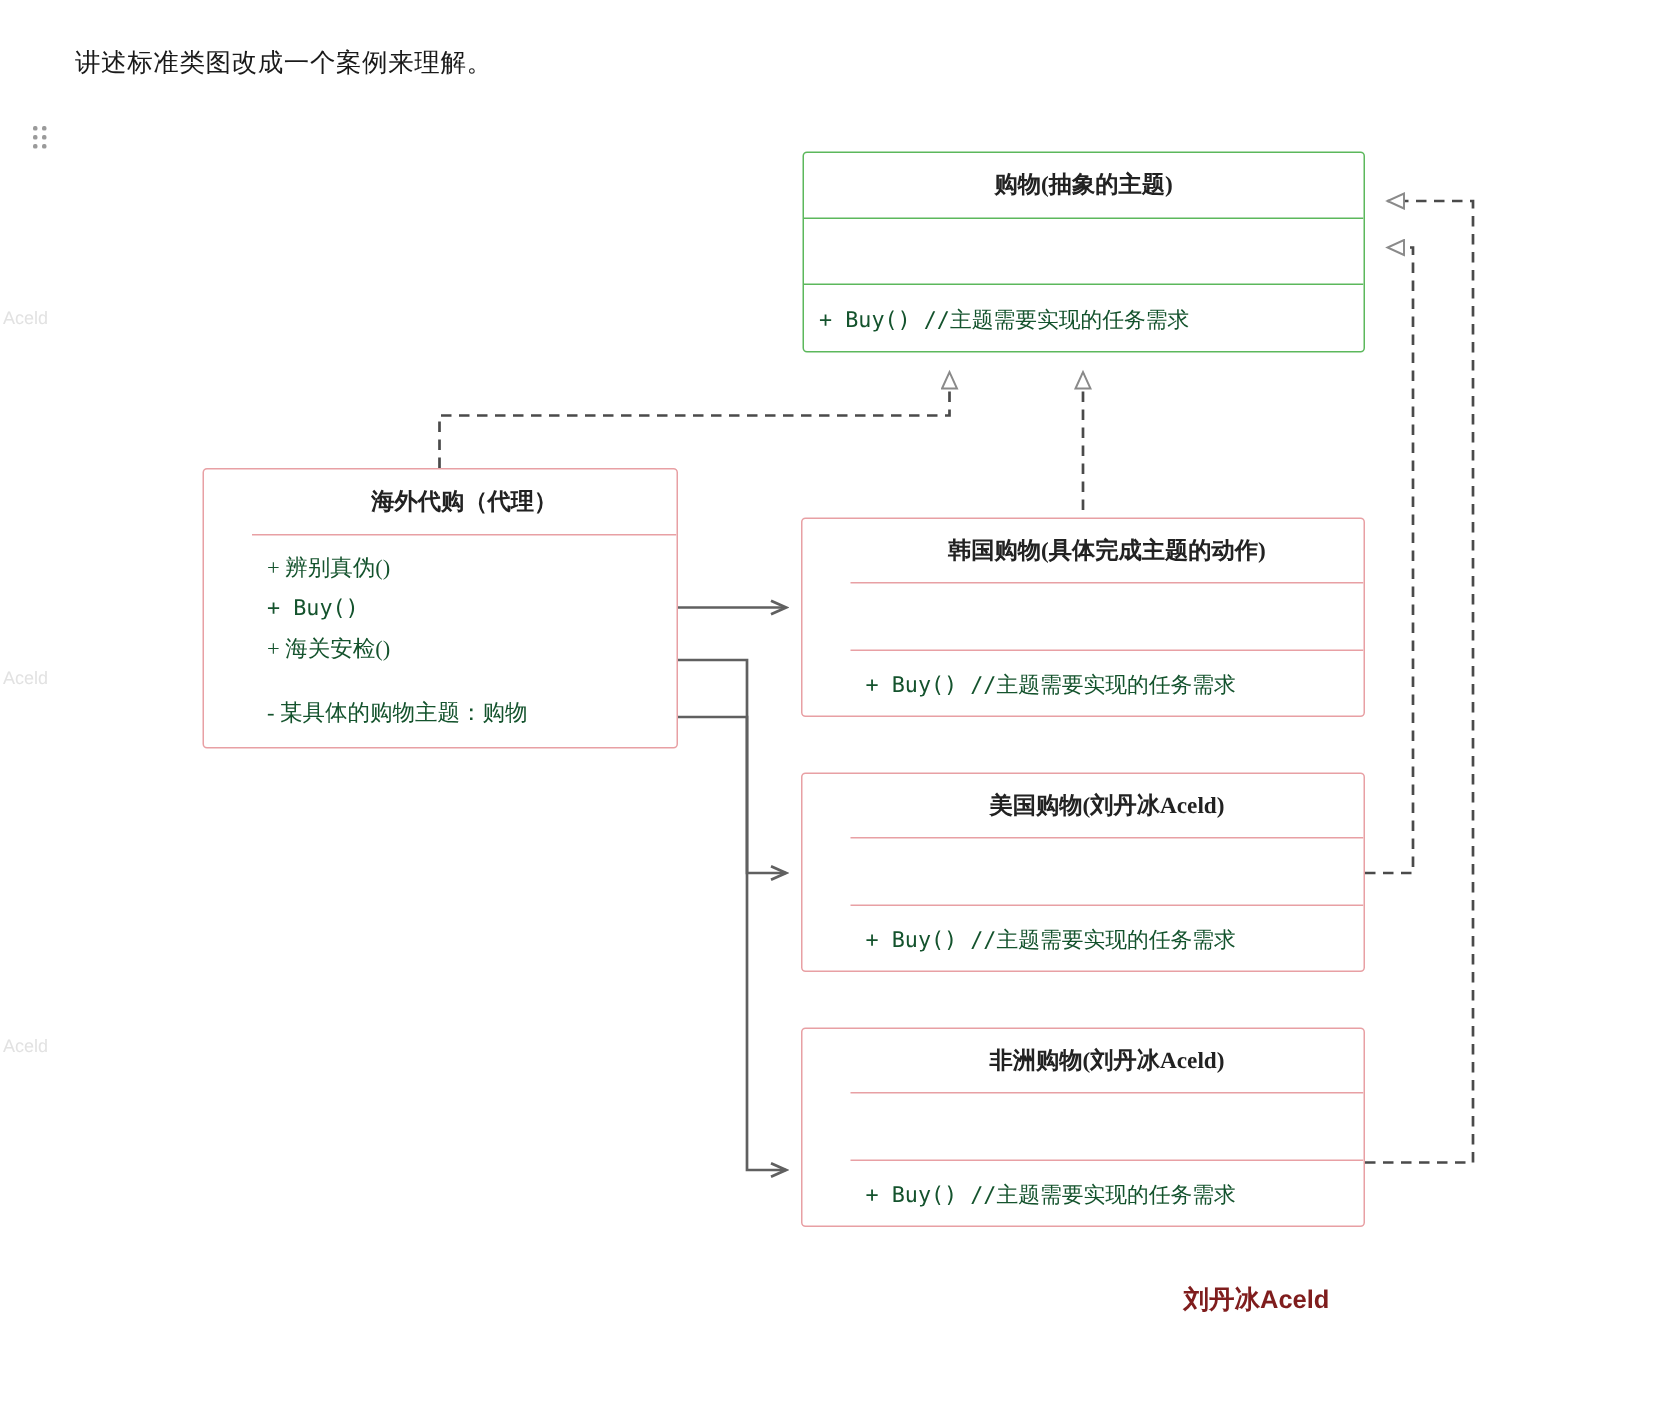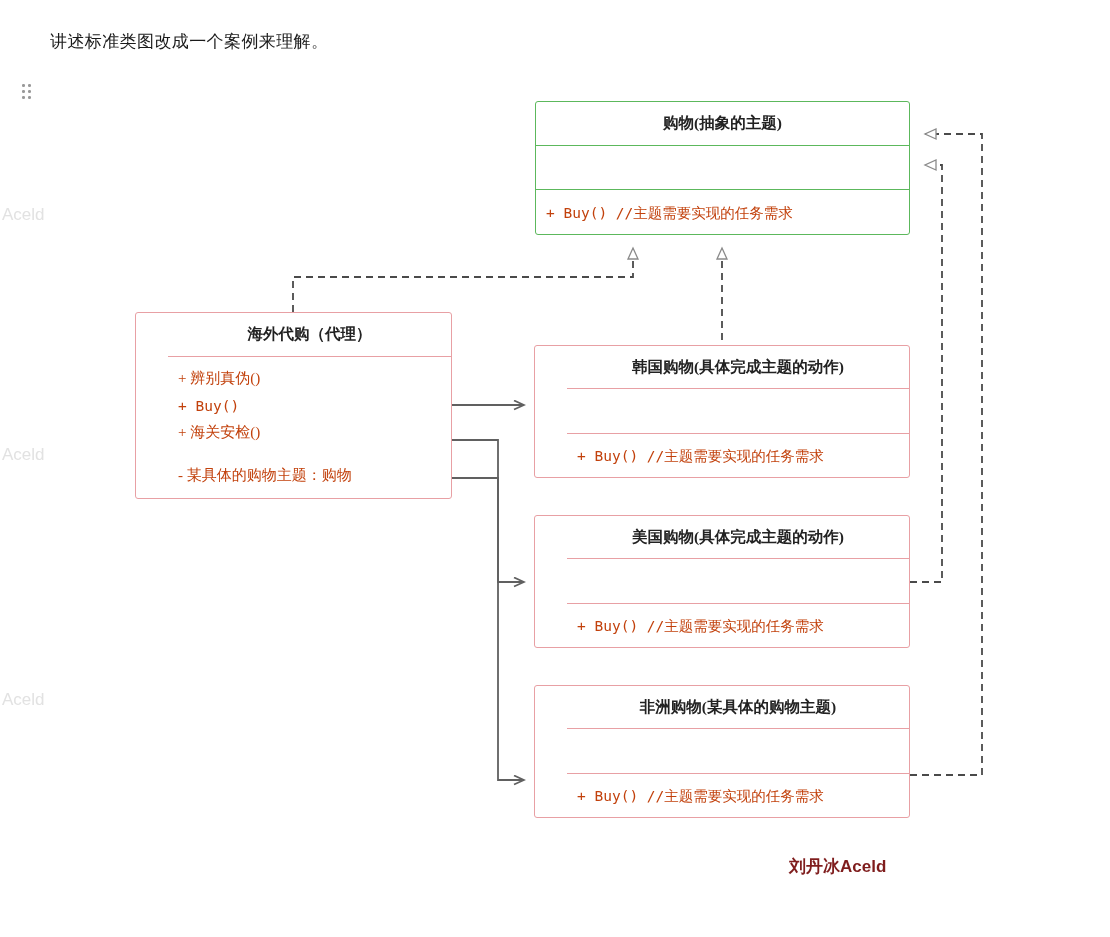--- a/index.html
+++ b/index.html
@@ -44,21 +44,21 @@
     display: block;
     width: 2.5px;
     height: 2.5px;
     border-radius: 50%;
     background: #9a9a9a;
   }
   
   .wm {
     position: absolute;
     color: #e2e2e2;
-    font-size: 17px;
+    font-size: 12px;
     font-family: "Liberation Sans", sans-serif;
     user-select: none;
   }
   .wm1 { left: 2px; top: 205px; }
   .wm2 { left: 2px; top: 445px; }
   .wm3 { left: 2px; top: 690px; }
   .signature {
     position: absolute;
     left: 789px;
     top: 855px;
@@ -84,21 +84,21 @@
   }
   .uml-box .title {
     justify-content: center;
     font-weight: bold;
     font-size: 15.5px;
     color: #222;
     font-family: Liberation Serif, serif;
   }
   .uml-box .attr, .uml-box .op {
     font-size: 14.5px;
-    color: #c2410c;
+    color: #14532d;
     padding-left: 10px;
     font-family: "DejaVu Sans Mono", monospace;
   }
   .uml-box .cn {
     font-family: "Liberation Serif", serif;
     font-size: 15px;
   }
 
   
   .box-green { border: 1.6px solid #5cb85c; }
@@ -183,25 +183,25 @@
     <div class="row attr cn" style="height:45px;">-  某具体的购物主题：购物</div>
   </div>
 
   <div class="uml-box box-red" style="left:534px; top:345px; width:376px; height:133px;">
     <div class="row title" style="height:43px;">韩国购物(具体完成主题的动作)</div>
     <div class="row" style="height:45px;"></div>
     <div class="row op" style="height:45px;">+  Buy()  //主题需要实现的任务需求</div>
   </div>
 
   <div class="uml-box box-red" style="left:534px; top:515px; width:376px; height:133px;">
-    <div class="row title" style="height:43px;">美国购物(具体完成主题的动作)</div>
+    <div class="row title" style="height:43px;">美国购物(刘丹冰Aceld)</div>
     <div class="row" style="height:45px;"></div>
     <div class="row op" style="height:45px;">+  Buy()  //主题需要实现的任务需求</div>
   </div>
 
   <div class="uml-box box-red" style="left:534px; top:685px; width:376px; height:133px;">
-    <div class="row title" style="height:43px;">非洲购物(某具体的购物主题)</div>
+    <div class="row title" style="height:43px;">非洲购物(刘丹冰Aceld)</div>
     <div class="row" style="height:45px;"></div>
     <div class="row op" style="height:45px;">+  Buy()  //主题需要实现的任务需求</div>
   </div>
 
   <div class="signature">刘丹冰Aceld</div>
 </div>
 
 </body></html>

